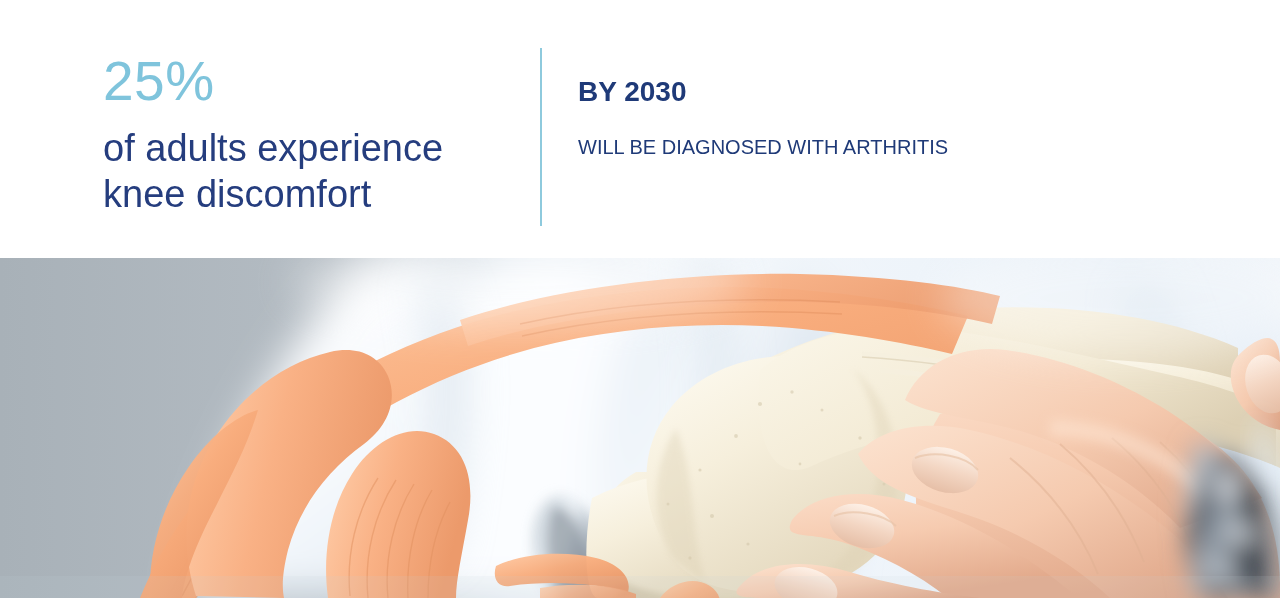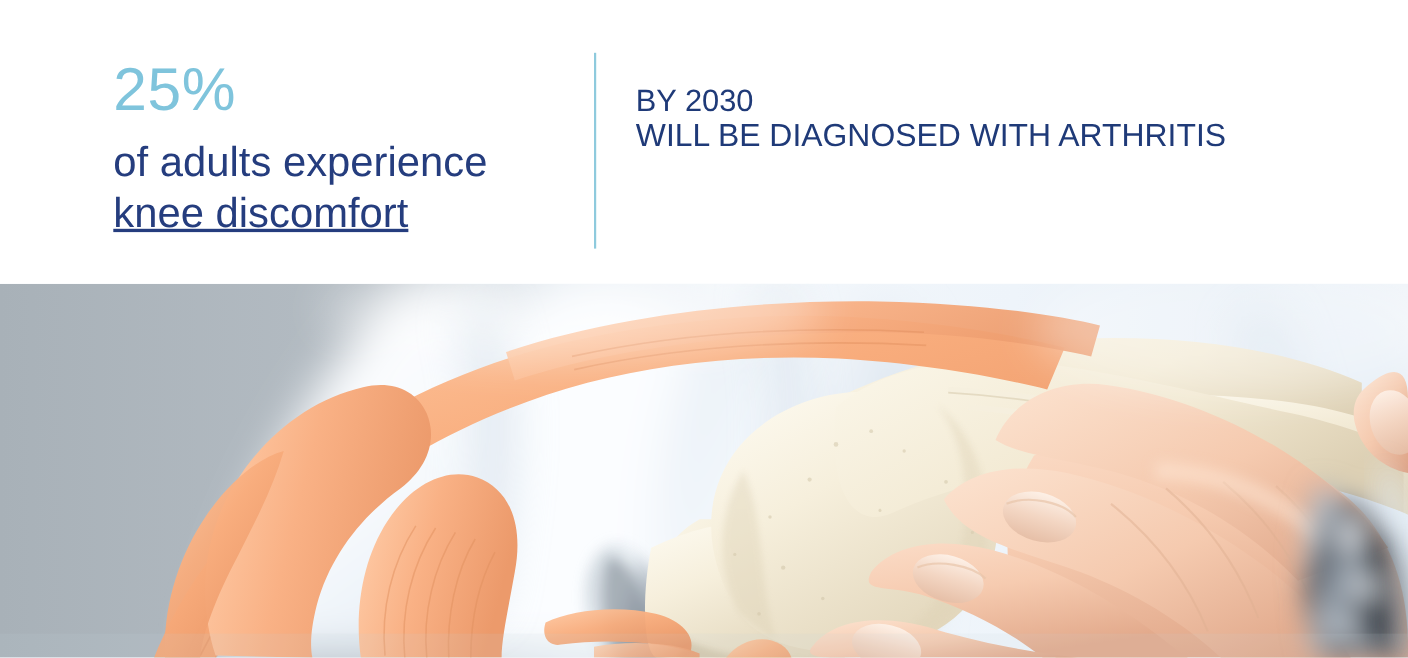--- a/index.html
+++ b/index.html
@@ -43,21 +43,21 @@
     display:block;
     font-family:"Liberation Sans", sans-serif;
     font-size:38px;
     line-height:44px;
     font-weight:400;
     letter-spacing:0px;
     color:#253d7e;
     white-space:nowrap;
   }
   .stat-left-line.l1 { margin-top:16px; }
-  .stat-left-line.l2 { margin-top:2px;text-decoration:underline; }
+  .stat-left-line.l2 { margin-top:2px; }
 
   
   .divider {
     position:absolute;
     left:540px; top:48px;
     width:2px; height:178px;
     background:#8ecadd;
   }
 
   
@@ -66,24 +66,24 @@
     left:578px; top:76px;
     width:640px;
   }
   .stat-right-line {
     display:block;
     font-family:"Liberation Sans", sans-serif;
     font-weight:400;
     white-space:nowrap;
     letter-spacing:0px;
   }
-  .sr1 { font-size:28px; line-height:31px; color:#1f3a78; }
+  .sr1 { font-size:28px; line-height:31px; color:#1f3a78;font-weight:bold; }
   .sr2 { font-size:29px; line-height:34px; color:#1f3a78; }
   .sr3 { font-size:27px; line-height:33px; color:#7cc3dc; }
-  .sr4 { font-size:29px; line-height:34px; color:#1f3a78; }
+  .sr4 { font-size:20px; line-height:34px; color:#1f3a78;margin-top:23px; }
 
   
   .photo {
     position:absolute;
     left:0; top:258px;
     width:1280px; height:340px;
     overflow:hidden;
     background:#eef3f8;
   }
   .photo svg { display:block; width:1280px; height:340px; }

